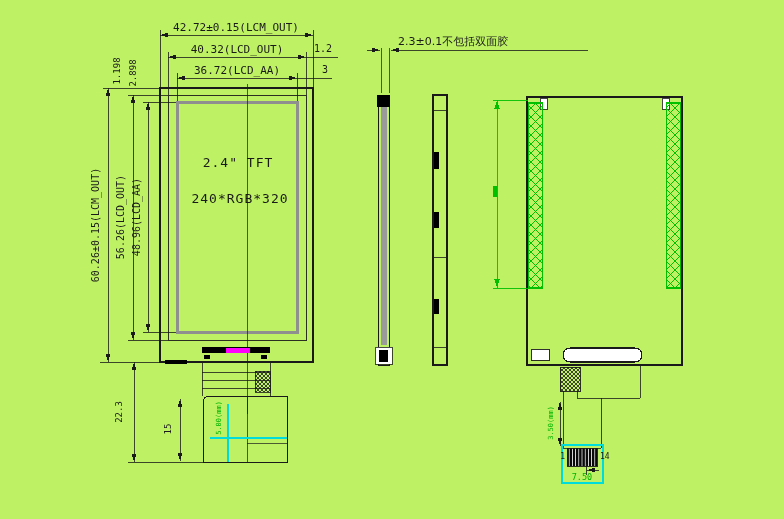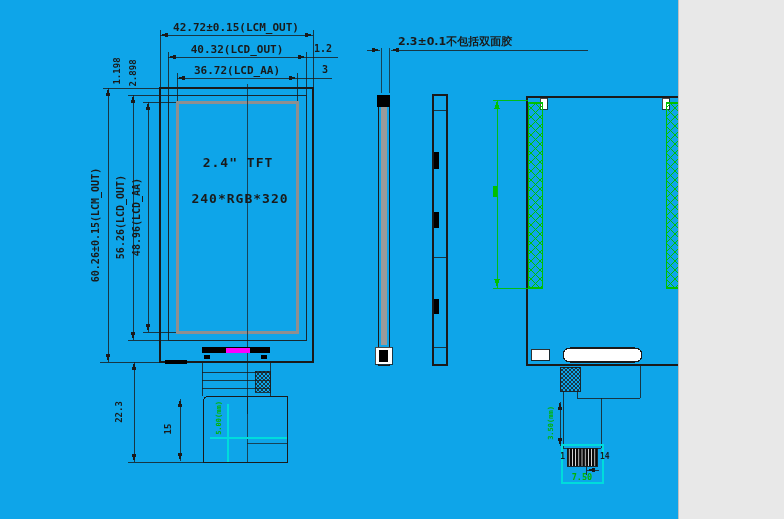--- a/index.html
+++ b/index.html
@@ -1,20 +1,19 @@
 <!DOCTYPE html>
 <html><head>
 <meta charset="utf-8">
 <style>
   html,body{margin:0;padding:0;background:#e8e8e8;}
   .canvas{
-    position:relative;width:678px;height:519px;background:#0ea5e9;
+    position:relative;width:784px;height:519px;background:#bef264;
     outline:1px solid #c0c0c0;overflow:hidden;
     font-family:"DejaVu Sans Mono", monospace;
-    font-weight:bold;
   }
   svg{position:absolute;left:0;top:0;}
   text{fill:#1a1a1a;font-family:"DejaVu Sans Mono", monospace;}
   .dimtxt{font-size:11px;}
   .dimtxt-sm{font-size:10px;}
   .rottxt{font-size:10px;}
   .rottxt-sm{font-size:9px;}
   .greentxt{font-size:7px;fill:#00b400;}
   .greentxt-md{font-size:8.5px;fill:#00b400;}
   .pintxt{font-size:8px;}

